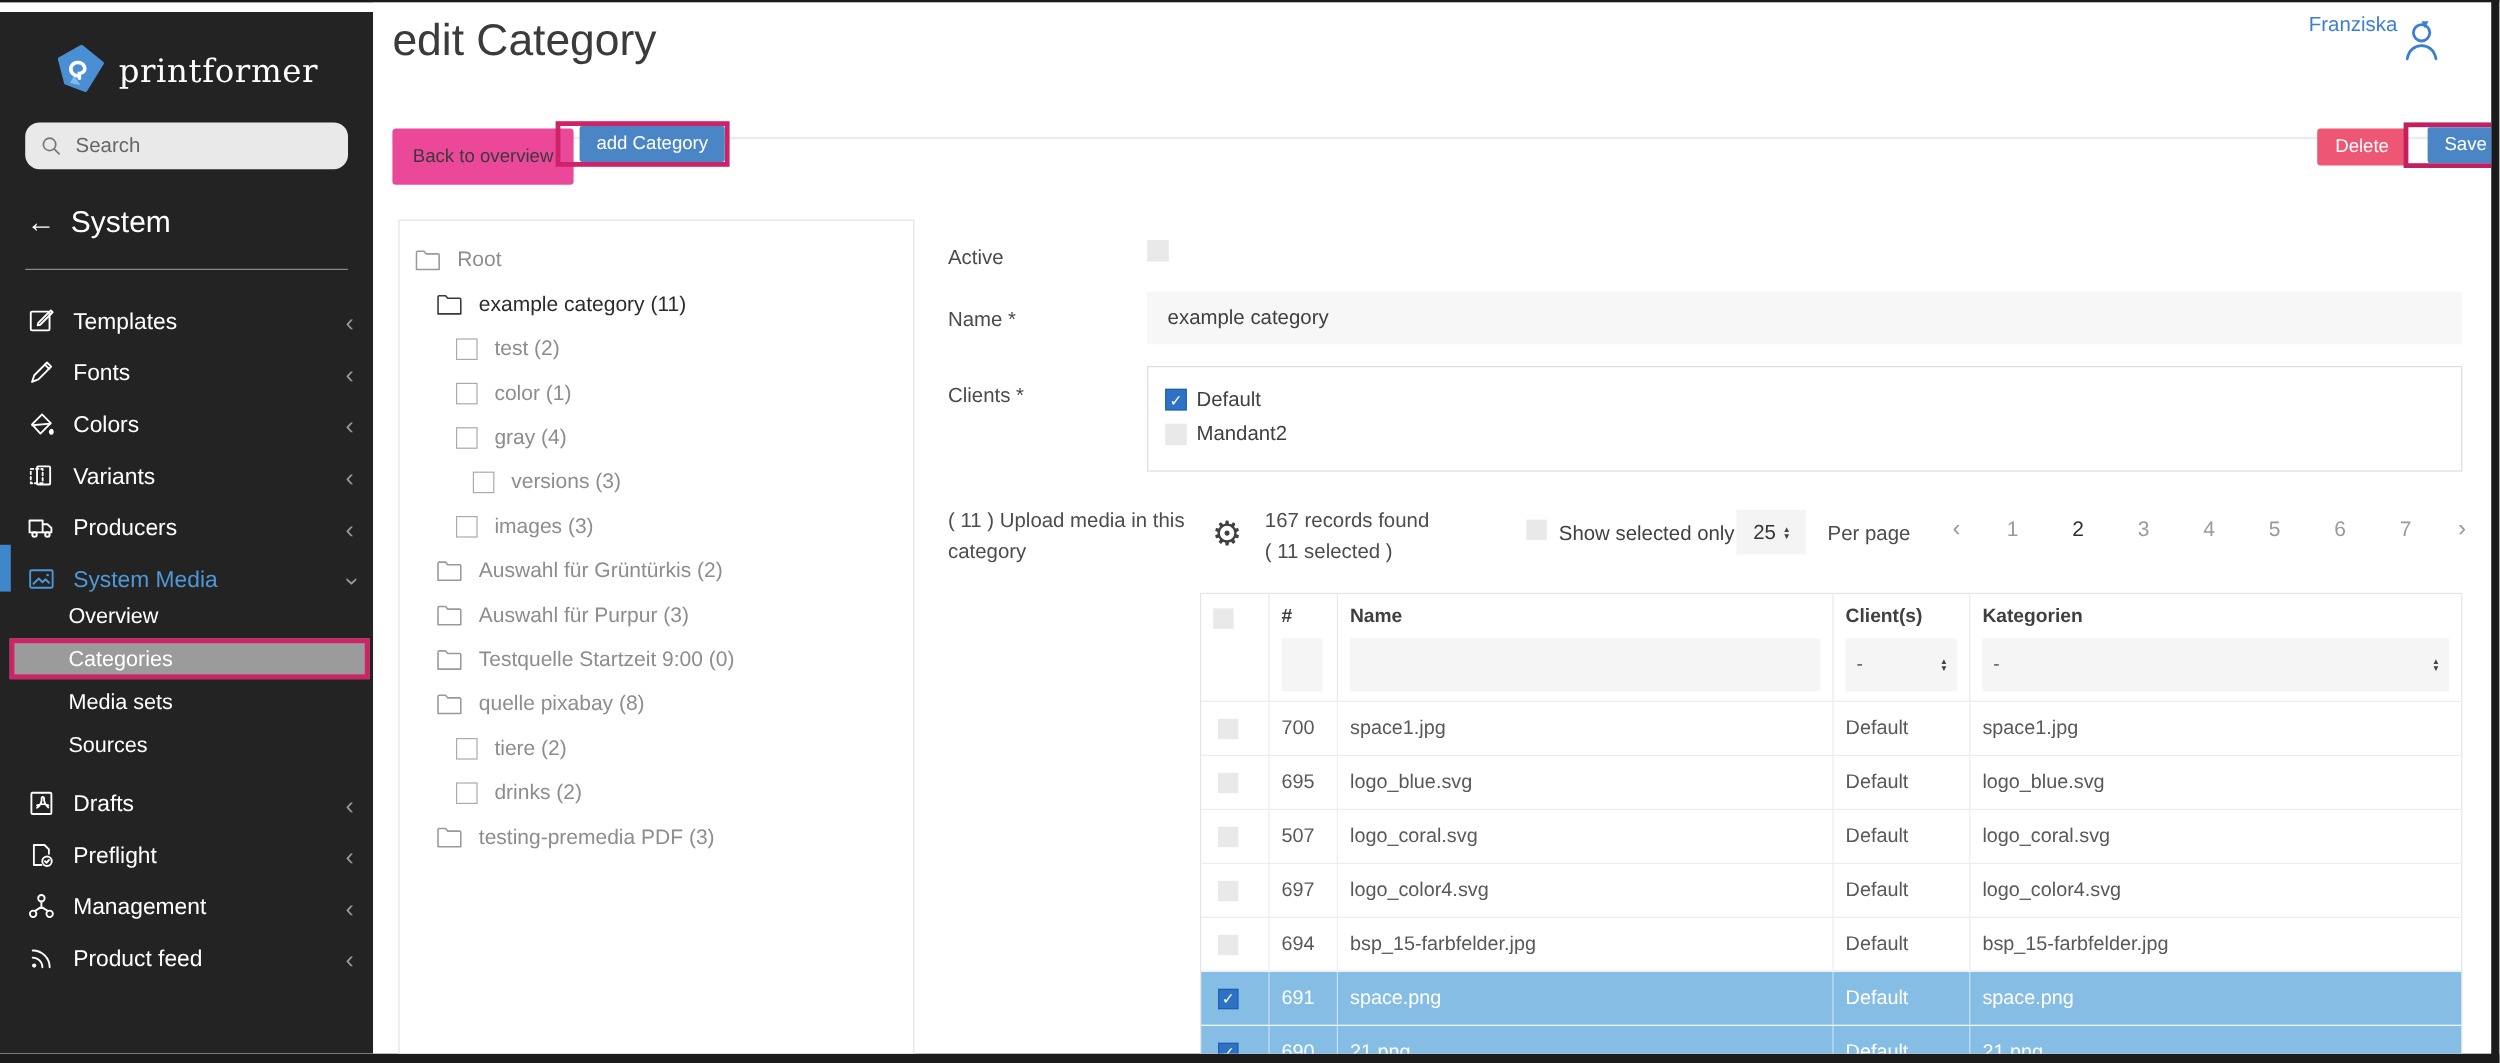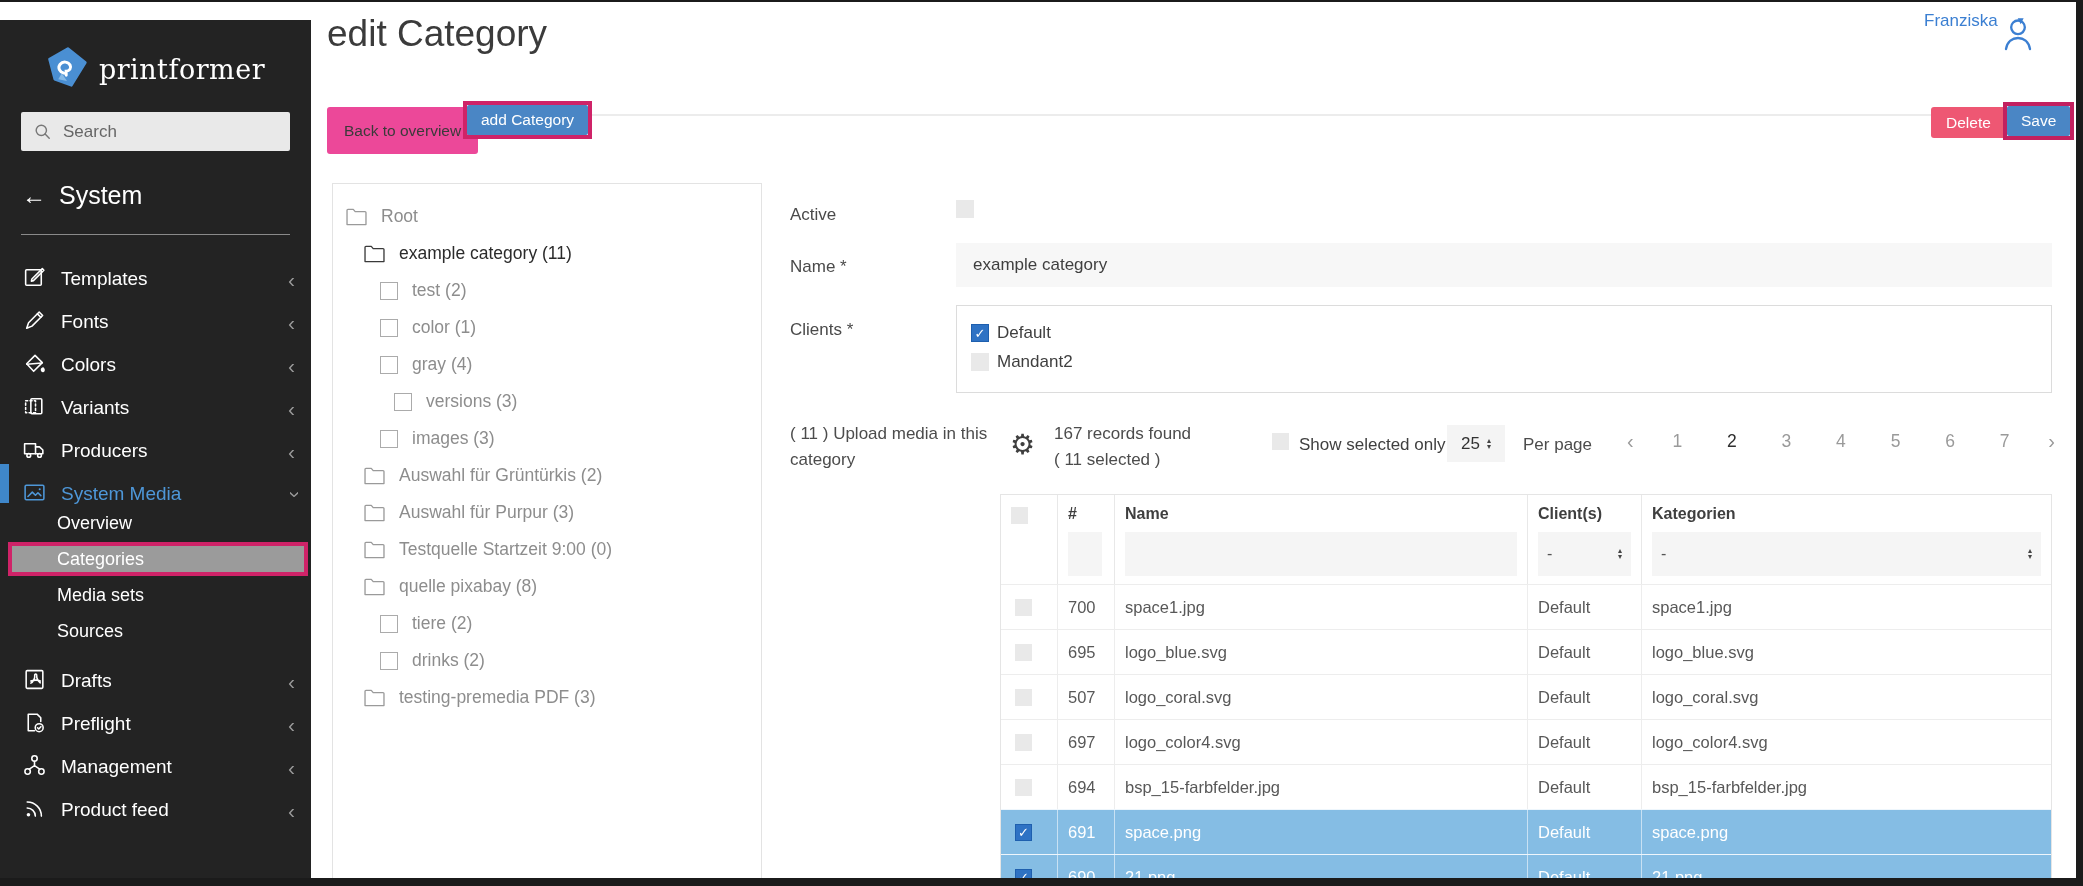--- a/index.html
+++ b/index.html
@@ -1,23 +1,23 @@
 <!DOCTYPE html>
 <html><head>
 <meta charset="utf-8">
 <style>
   html,body{margin:0;padding:0;background:#fff;font-family:"Liberation Sans",sans-serif;}
   #frame{position:relative;width:2083px;height:886px;box-sizing:border-box;overflow:hidden;background:#fff;
          border-top:2px solid #1b1b1b;border-right:7px solid #1b1b1b;border-bottom:8px solid #1b1b1b;}
 
   
-  .sidebar{position:absolute;left:0;top:18px;bottom:0;width:311px;background:#232323;overflow:hidden;}
+  .sidebar{position:absolute;left:0;top:8px;bottom:0;width:311px;background:#232323;overflow:hidden;}
   .logo-row{display:flex;align-items:center;justify-content:center;gap:11px;padding-top:20px;height:58px;}
   .logo-text{font-family:"DejaVu Serif",serif;color:#fff;font-size:27px;letter-spacing:.5px;}
-  .search{margin:14px 21px 0;height:39px;background:#e9e9e9;border-radius:2px;display:flex;align-items:center;gap:11px;padding:0 12px;color:#666;font-size:17px;}
+  .search{margin:14px 21px 0;height:39px;background:#e9e9e9;border-radius:12px;display:flex;align-items:center;gap:11px;padding:0 12px;color:#666;font-size:17px;}
   .publish{display:flex;align-items:center;gap:13px;color:#fff;font-size:25px;font-weight:500;margin:30px 0 0 22px;}
   .publish .arrow{font-size:24px;line-height:1;}
   .sb-divider{height:1px;background:#8a8a8a;margin:24px 21px 0;}
   .nav{margin-top:12px;}
   .nav-item{position:relative;height:43px;display:flex;align-items:flex-end;gap:14px;padding:0 21px;color:#fff;font-size:19px;cursor:pointer;}
   .nav-item .icon{width:26px;height:26px;flex:none;display:flex;align-items:center;justify-content:center;}
   .nav-item .icon svg{width:25px;height:25px;}
   .nav-item.active{color:#4e97d8;}
   .nav-item.active::before{content:"";position:absolute;left:0;top:2px;bottom:2px;width:9px;background:#3f87ca;}
   .chev{position:absolute;right:16px;color:#9a9a9a;font-size:21px;line-height:1;display:inline-block;}
@@ -31,21 +31,21 @@
   .user-block{position:absolute;left:1613px;top:9px;width:110px;display:flex;flex-direction:row;align-items:flex-start;color:#3b7fd2;}
   .user-name{position:relative;font-size:17px;}
   .user-caret{position:absolute;right:-28px;top:4px;font-size:10px;color:#3b7fd2;}
   .user-icon{margin-top:3px;}
   .h-divider{position:absolute;left:16px;top:112px;width:1726px;height:2px;background:#ececec;}
 
   .btn{border:none;border-radius:3px;font-family:inherit;font-size:15.5px;cursor:pointer;}
   .btn-back{position:absolute;left:16px;top:105px;height:47px;padding:0 17px;background:#ec4899;color:#3a3a3a;}
   .annot{border:4px solid #cf2368;}
   .add-wrap{position:absolute;left:152px;top:99px;}
-  .btn-blue{height:30px;padding:0 14px;background:#4a86c5;color:#fff;border-radius:2px;}
+  .btn-blue{height:30px;padding:0 14px;background:#4a86c5;color:#fff;border-radius:2px;margin-left:16px;}
   .btn-delete{position:absolute;left:1620px;top:105px;height:31px;padding:0 15px;background:#ee5773;color:#fff;}
   .save-wrap{position:absolute;left:1692px;top:100px;border-color:#c2205f;}
 
   
   .tree-panel{position:absolute;left:21px;top:181px;width:430px;height:712px;border:1px solid #e3e3e3;background:#fff;box-sizing:border-box;padding-top:14px;}
   .tree-item{height:37px;display:flex;align-items:center;gap:14px;font-size:17.5px;color:#8d8d8d;cursor:pointer;}
   .tree-item.active{color:#2b2b2b;}
   .tree-item .t-ico{color:#9a9a9a;display:flex;}
   .tree-item.active .t-ico{color:#3a3a3a;}
   .t-sq{width:16px;height:16px;border:1px solid #ababab;background:#fff;flex:none;}

